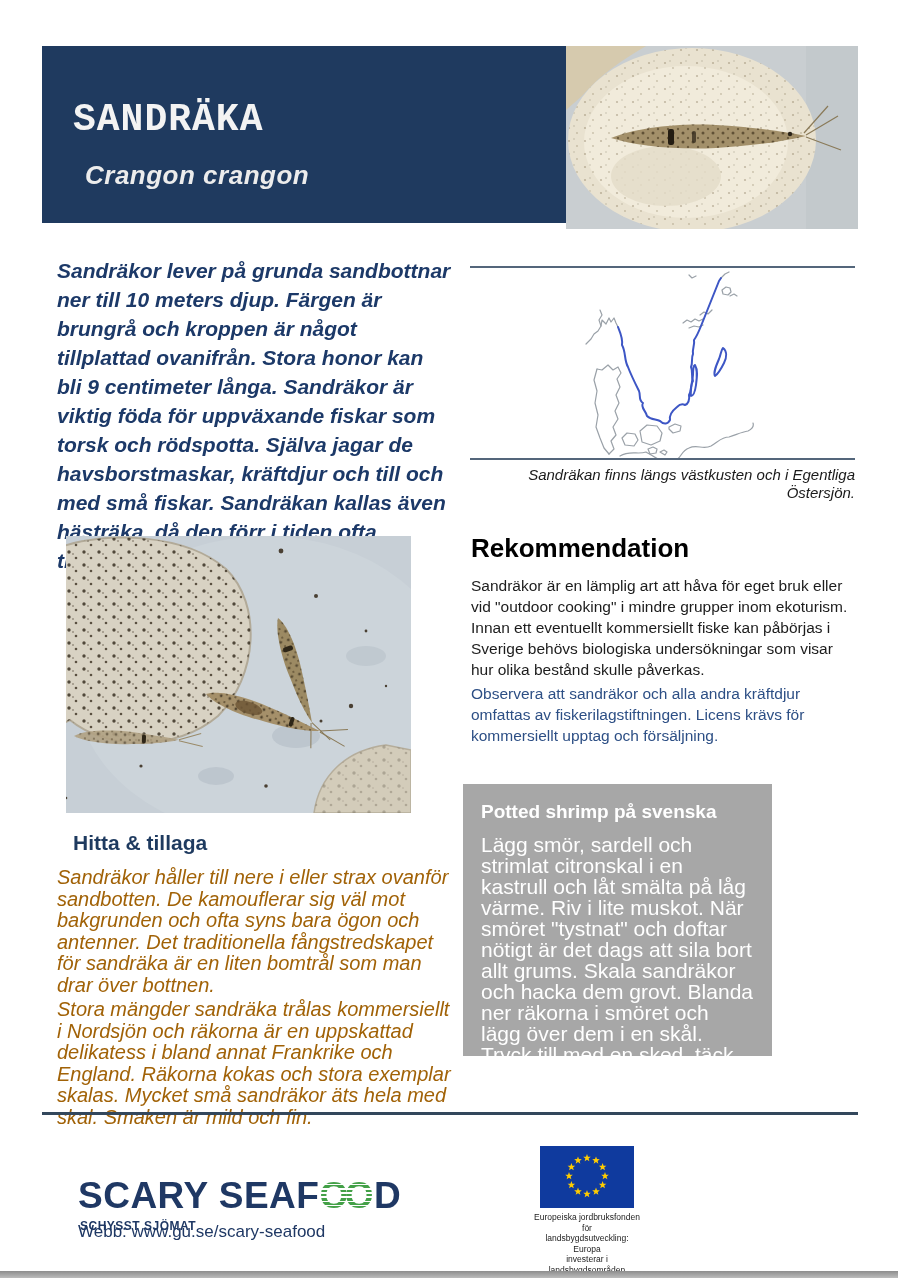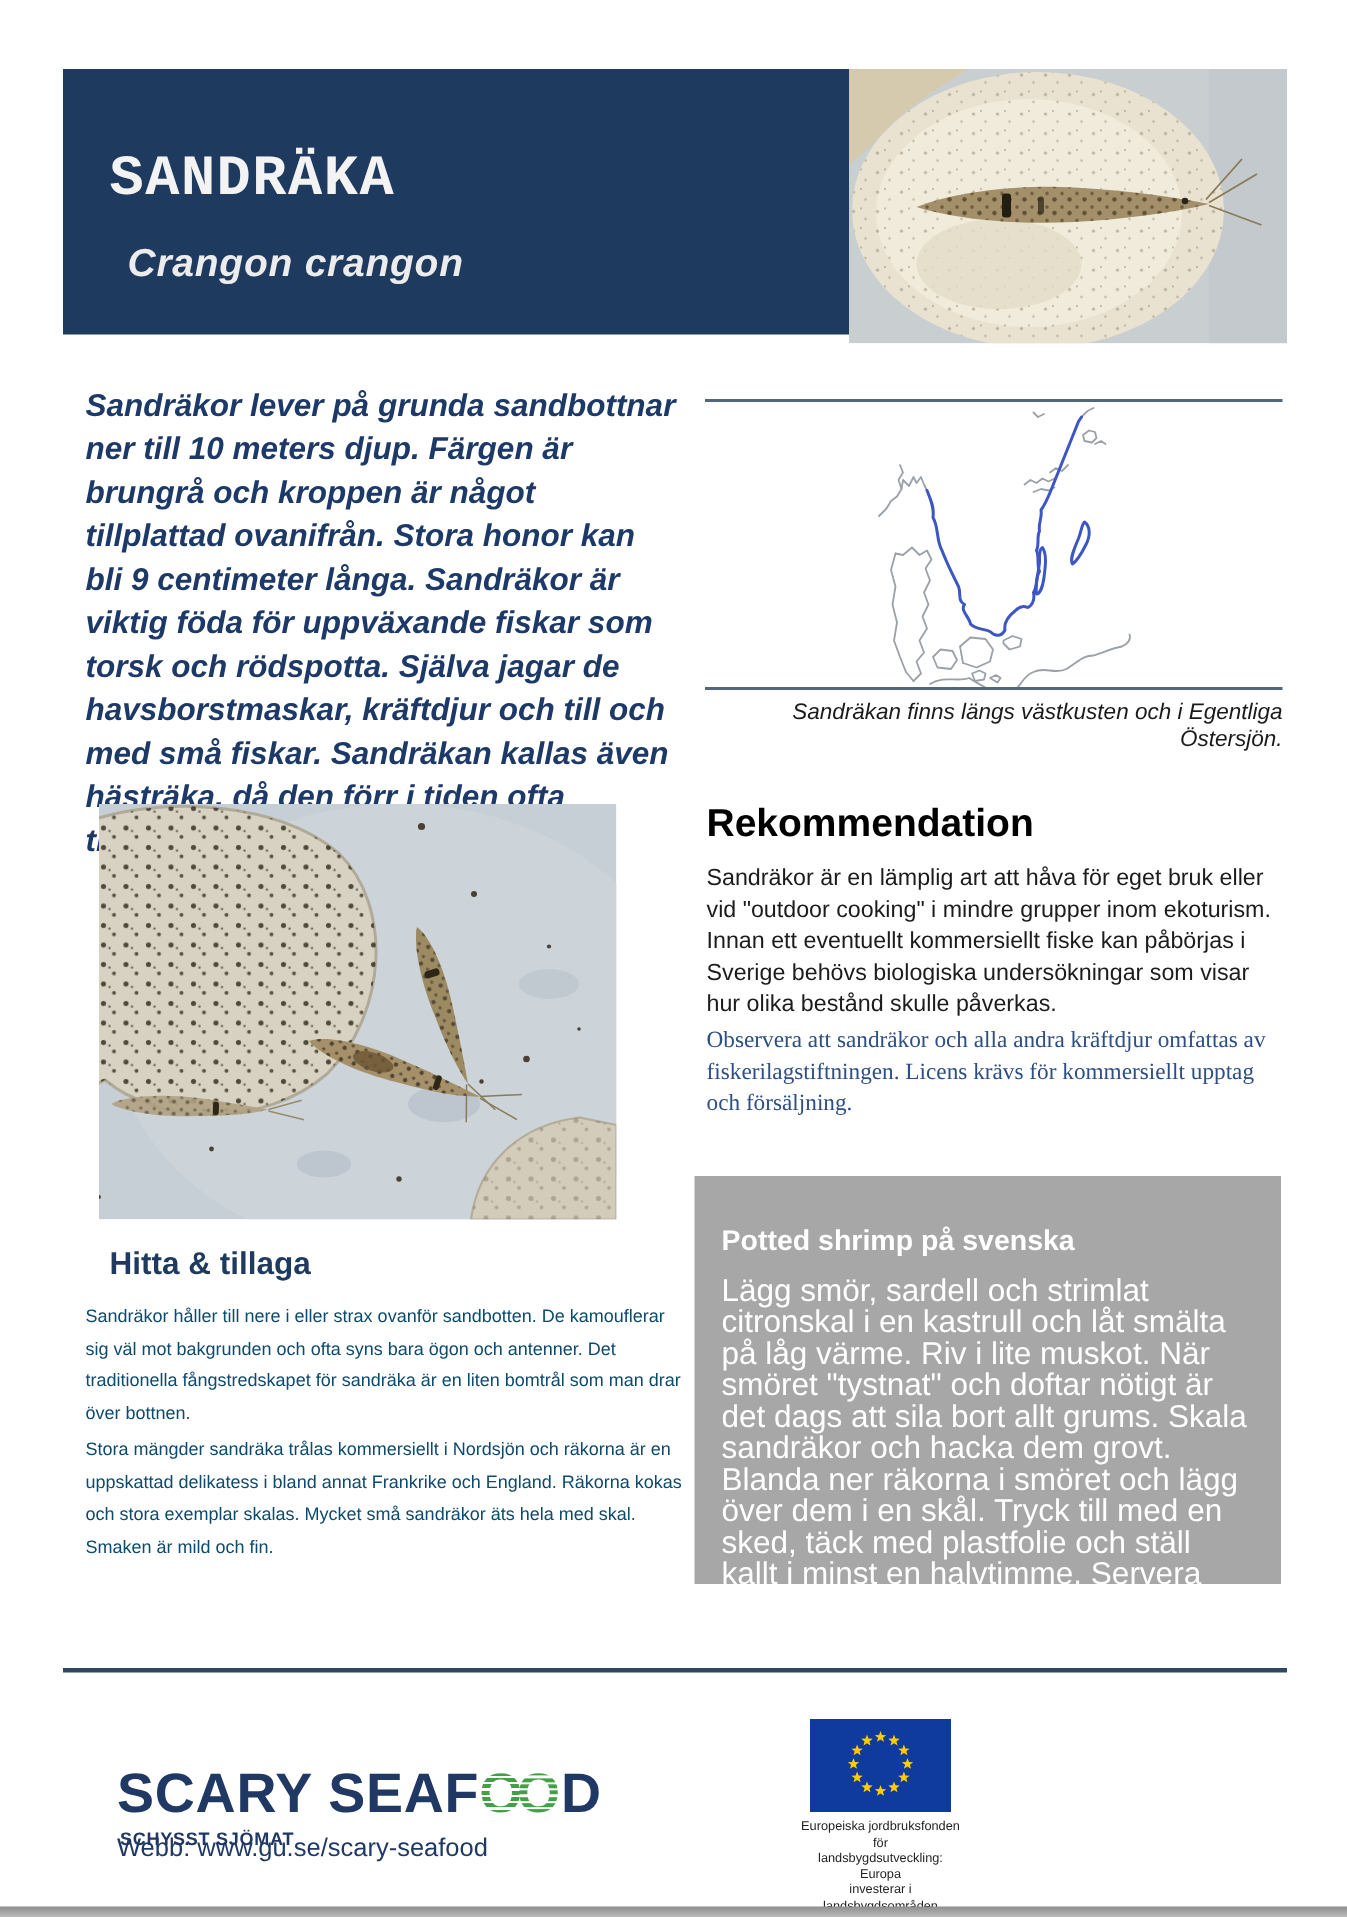--- a/index.html
+++ b/index.html
@@ -18,34 +18,34 @@
 
   
   .map-fig{position:absolute;left:470px;top:266px;width:385px;margin:0;}
   .map-frame{border-top:2px solid #54667b;border-bottom:2px solid #54667b;line-height:0;}
   .map-caption{margin-top:6px;font-size:15px;font-style:italic;color:#1a1a1a;text-align:right;line-height:18px;}
 
   
   .reko{position:absolute;left:471px;top:533px;width:384px;}
   .reko h2{margin:0 0 11px 0;font-size:26px;font-weight:bold;color:#000000;}
   .reko p{margin:0;font-size:15.5px;line-height:21px;color:#1c1c1c;}
-  .reko p.legal{color:#2d4f85;margin-top:3px;font-family:Liberation Serif, serif;}
+  .reko p.legal{color:#2d4f85;margin-top:3px;}
 
   
   .photo2{position:absolute;left:66px;top:536px;width:345px;height:277px;overflow:hidden;}
 
   
   .hitta{position:absolute;left:57px;top:831px;width:398px;}
   .hitta h2{margin:0 0 12px 16px;font-size:21px;font-weight:bold;color:#1e3a5f;}
-  .hitta p{margin:0;font-size:12px;line-height:21.5px;color:#0c4a6e;}
+  .hitta p{margin:0;font-size:20px;line-height:21.5px;color:#a16207;font-style:italic;}
   .hitta p + p{margin-top:3px;}
 
   
-  .recipe{position:absolute;left:463px;top:784px;width:391px;height:272px;background:#a7a7a7;
-          box-sizing:border-box;padding:33px 18px;}
+  .recipe{position:absolute;left:463px;top:784px;width:309px;height:272px;background:#a7a7a7;
+          box-sizing:border-box;padding:17px 18px;}
   .recipe h3{margin:0 0 11px 0;font-size:19px;font-weight:bold;color:#ffffff;}
   .recipe p{margin:0;font-size:21px;line-height:21px;color:#ffffff;}
   .recipe .credit{margin-top:9px;font-style:italic;}
 
   
   .footer-rule{position:absolute;left:42px;top:1112px;width:816px;height:3px;background:#33475c;}
   .logo{position:absolute;left:78px;top:1142px;line-height:1;margin-top:35px;}
   .logo-main{font-size:37px;font-weight:bold;color:#1f3864;letter-spacing:0.5px;white-space:nowrap;}
   .logo-o{color:#43a047;display:inline-block;}
   .logo-o.o2{margin-left:-4px;}

